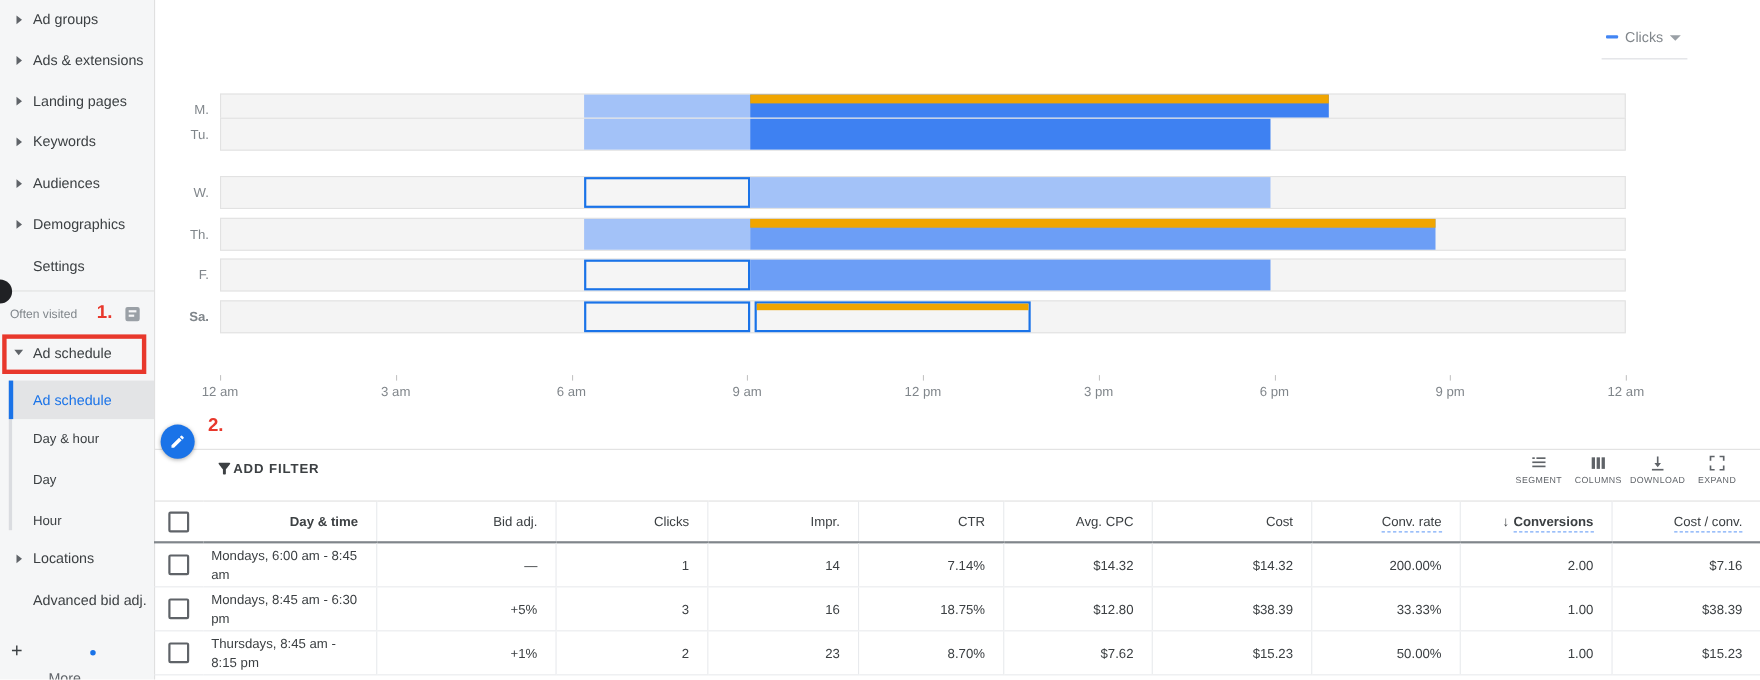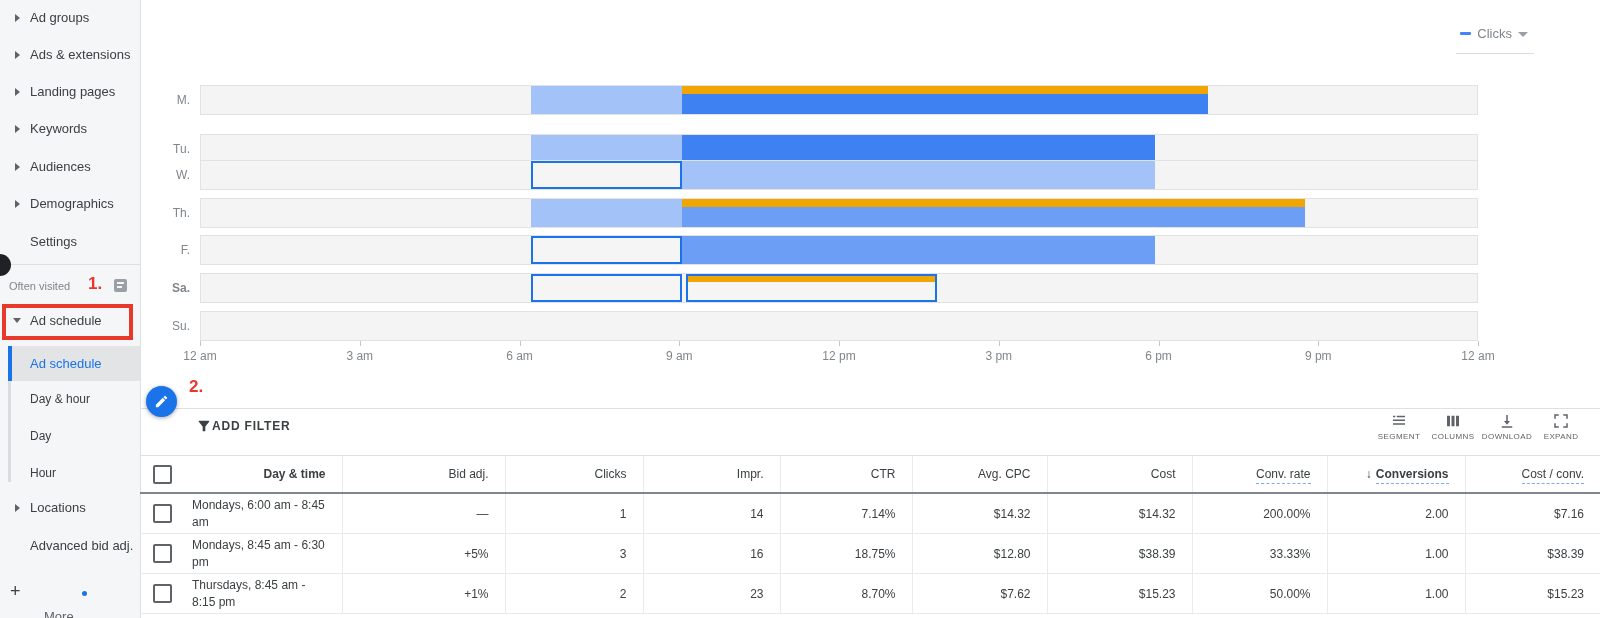--- a/index.html
+++ b/index.html
@@ -154,21 +154,21 @@
   <div class="chart" id="chart-rows">
       <div class="chart-row" style="top: 0px;">
         <div class="day-label">M.</div>
         <div class="track">
           <div class="seg light" style="left: 25.9%; width: 11.8%;"></div>
           <div class="seg dark" style="left: 37.7%; width: 41.2%;">
             <div class="orange-strip"></div>
           </div>
         </div>
       </div>
-      <div class="chart-row" style="top: 49px;">
+      <div class="chart-row" style="top: 22px;">
         <div class="day-label">Tu.</div>
         <div class="track">
           <div class="seg light" style="left: 25.9%; width: 11.8%;"></div>
           <div class="seg dark" style="left: 37.7%; width: 37.1%;"></div>
         </div>
       </div>
       <div class="chart-row" style="top: 75.2px;">
         <div class="day-label">W.</div>
         <div class="track">
           <div class="seg box" style="left: 25.9%; width: 11.8%;"></div>
@@ -192,24 +192,20 @@
         </div>
       </div>
       <div class="chart-row" style="top: 188px; font-weight: bold;">
         <div class="day-label">Sa.</div>
         <div class="track">
           <div class="seg box" style="left: 25.9%; width: 11.8%;"></div>
           <div class="seg box" style="left: 38%; width: 19.7%;">
             <div class="orange-strip"></div>
           </div>
         </div>
-      </div>
-      <div class="chart-row" style="top: 225.6px;">
-        <div class="day-label">Su.</div>
-        <div class="track"></div>
       </div>
     </div>
   <div class="axis" id="chart-axis">
       <div class="tick" style="left: 0%;"></div>
       <div class="tick-label" style="left: 0%;">12 am</div>
       <div class="tick" style="left: 12.5%;"></div>
       <div class="tick-label" style="left: 12.5%;">3 am</div>
       <div class="tick" style="left: 25%;"></div>
       <div class="tick-label" style="left: 25%;">6 am</div>
       <div class="tick" style="left: 37.5%;"></div>

